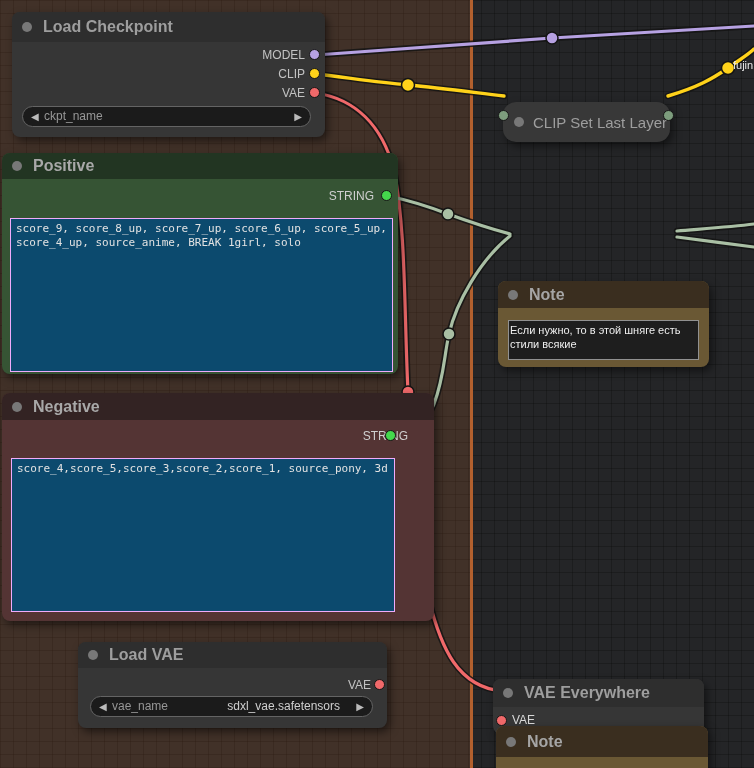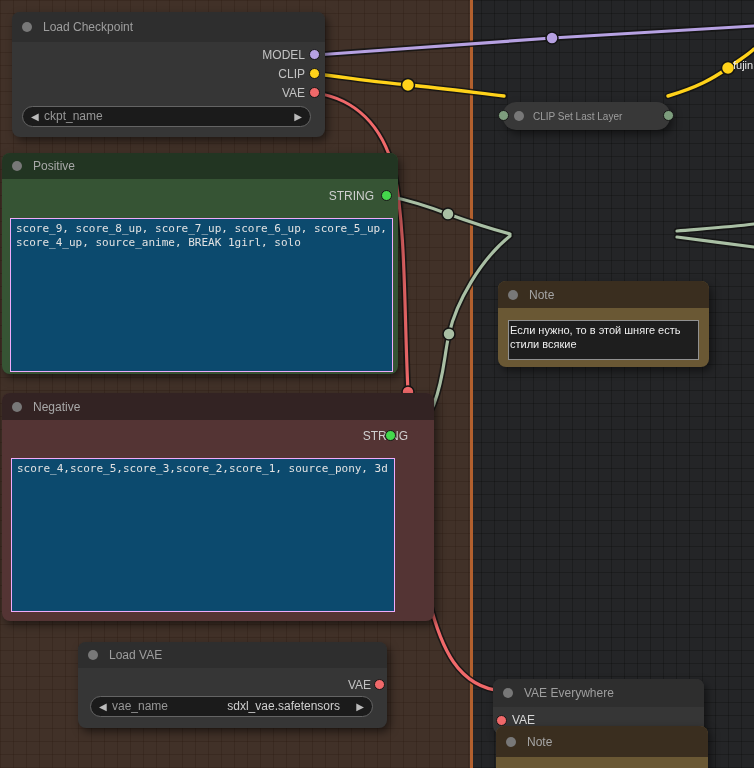--- a/index.html
+++ b/index.html
@@ -8,37 +8,37 @@
     background-image:linear-gradient(rgba(0,0,0,0.22) 1px,transparent 1px),
                      linear-gradient(90deg,rgba(0,0,0,0.22) 1px,transparent 1px);
     background-size:13px 13px;
     font-family:"Liberation Sans",sans-serif;}
   .group{position:absolute;left:0;top:0;width:470px;height:768px;
     background:rgba(200,105,50,0.18);border-right:3px solid #b2602e;z-index:1;}
   .wires{position:absolute;left:0;top:0;z-index:2;}
   .node{position:absolute;z-index:3;border-radius:8px;
     box-shadow:3px 4px 9px rgba(0,0,0,0.5);background:#363636;}
   .ntitle{display:flex;align-items:center;background:#2e2e2e;
-    border-radius:8px 8px 0 0;color:#9e9e9e;font-size:12px;white-space:nowrap;}
+    border-radius:8px 8px 0 0;color:#9e9e9e;font-size:16px;white-space:nowrap;font-weight:bold;}
   .cdot{width:10px;height:10px;border-radius:50%;background:#787878;
     margin:0 11px 0 10px;flex:0 0 auto;}
   .slabel{position:absolute;font-size:12px;color:#c2c2c2;}
   .sdot{position:absolute;width:11px;height:11px;border-radius:50%;
     border:1.5px solid #171717;box-sizing:border-box;}
   .widget{position:absolute;height:21px;border-radius:11px;background:#1b1b1b;
     border:1px solid #646464;box-sizing:border-box;overflow:hidden;}
   .warr{position:absolute;top:3px;font-size:10px;color:#bbb;line-height:14px;}
   .wlabel{position:absolute;top:2px;font-size:12px;color:#979797;white-space:nowrap;}
   .wvalue{position:absolute;top:2px;font-size:12px;color:#cfcfcf;white-space:nowrap;}
   .ta{position:absolute;background:#0c4a6e;border:1px solid #f0abfc;box-sizing:border-box;
     font-family:"DejaVu Sans Mono",monospace;font-size:11px;line-height:14px;
     color:#e2e2e2;padding:3px 5px;white-space:pre-wrap;word-break:normal;overflow:hidden;}
-  .pill{position:absolute;z-index:3;height:28px;border-radius:13px;background:#383838;
+  .pill{position:absolute;z-index:3;height:40px;border-radius:13px;background:#383838;
     box-shadow:3px 4px 9px rgba(0,0,0,0.5);display:flex;align-items:center;
-    color:#9e9e9e;font-size:10px;white-space:nowrap;margin-top:20px;}
+    color:#9e9e9e;font-size:15px;white-space:nowrap;margin-top:20px;}
   .pill .cdot{margin:0 9px 0 11px;}
   .notebox{position:absolute;background:#1e1e1e;border:1px solid #919191;box-sizing:border-box;
     font-family:Liberation Sans, sans-serif;font-size:11px;line-height:14px;
     color:#eee;padding:2px 1px;white-space:pre-wrap;overflow:hidden;}
   .floatlabel{position:absolute;z-index:3;font-size:11px;color:#e8e8e8;white-space:nowrap;}
 </style>
 </head>
 <body>
 
 <div class="canvas">

